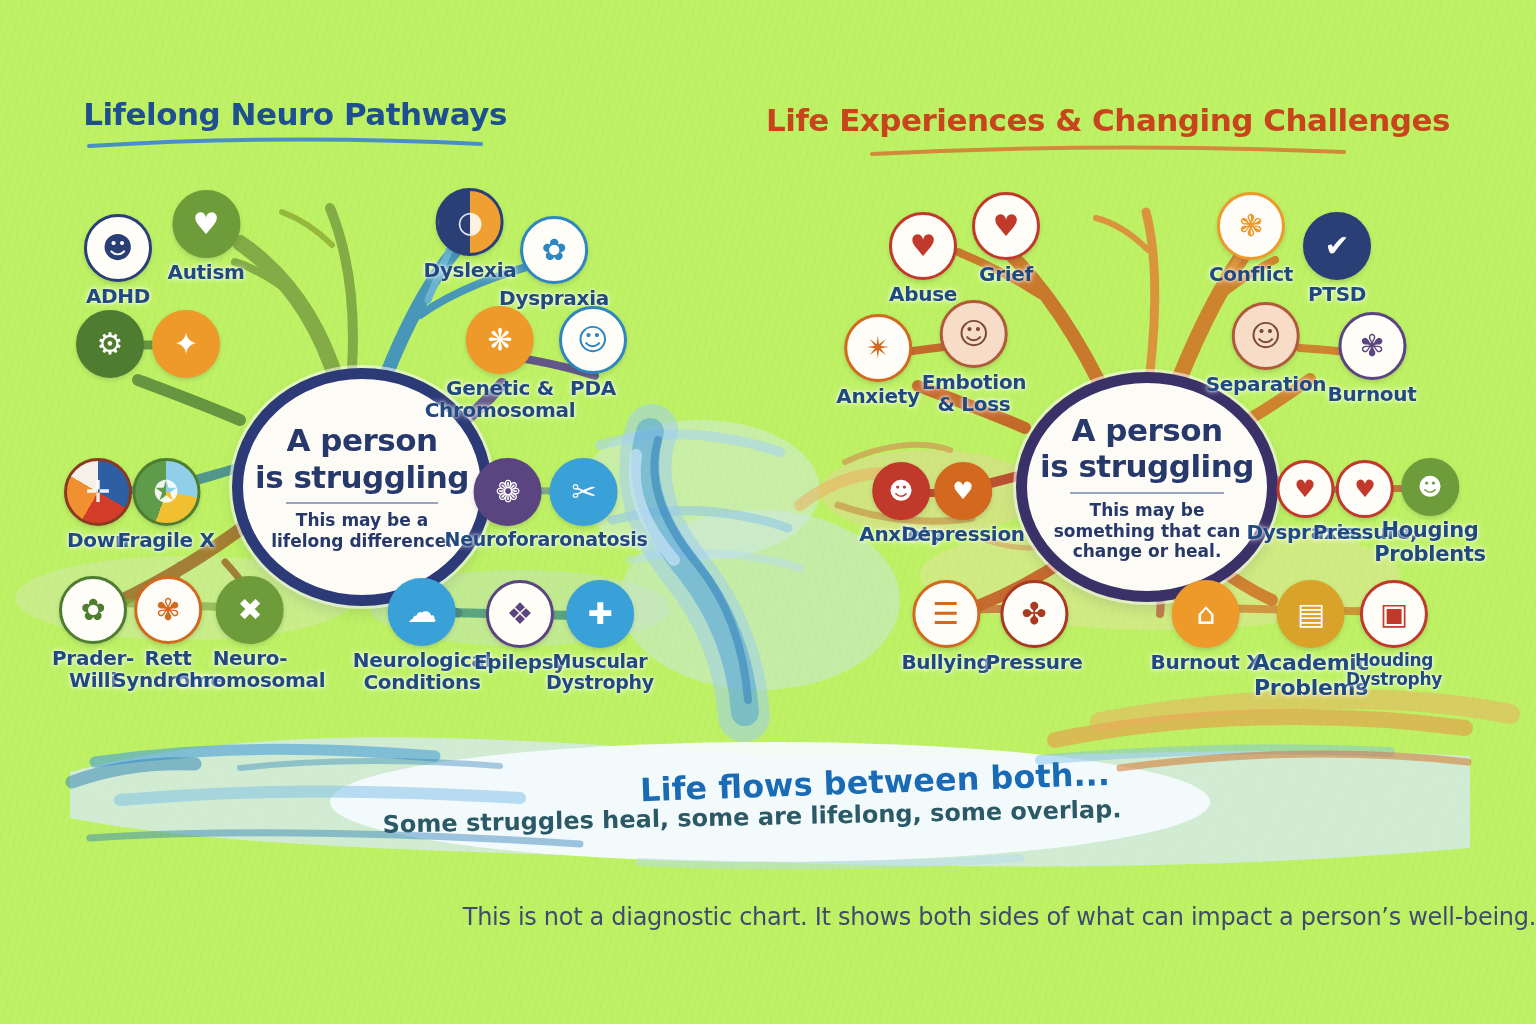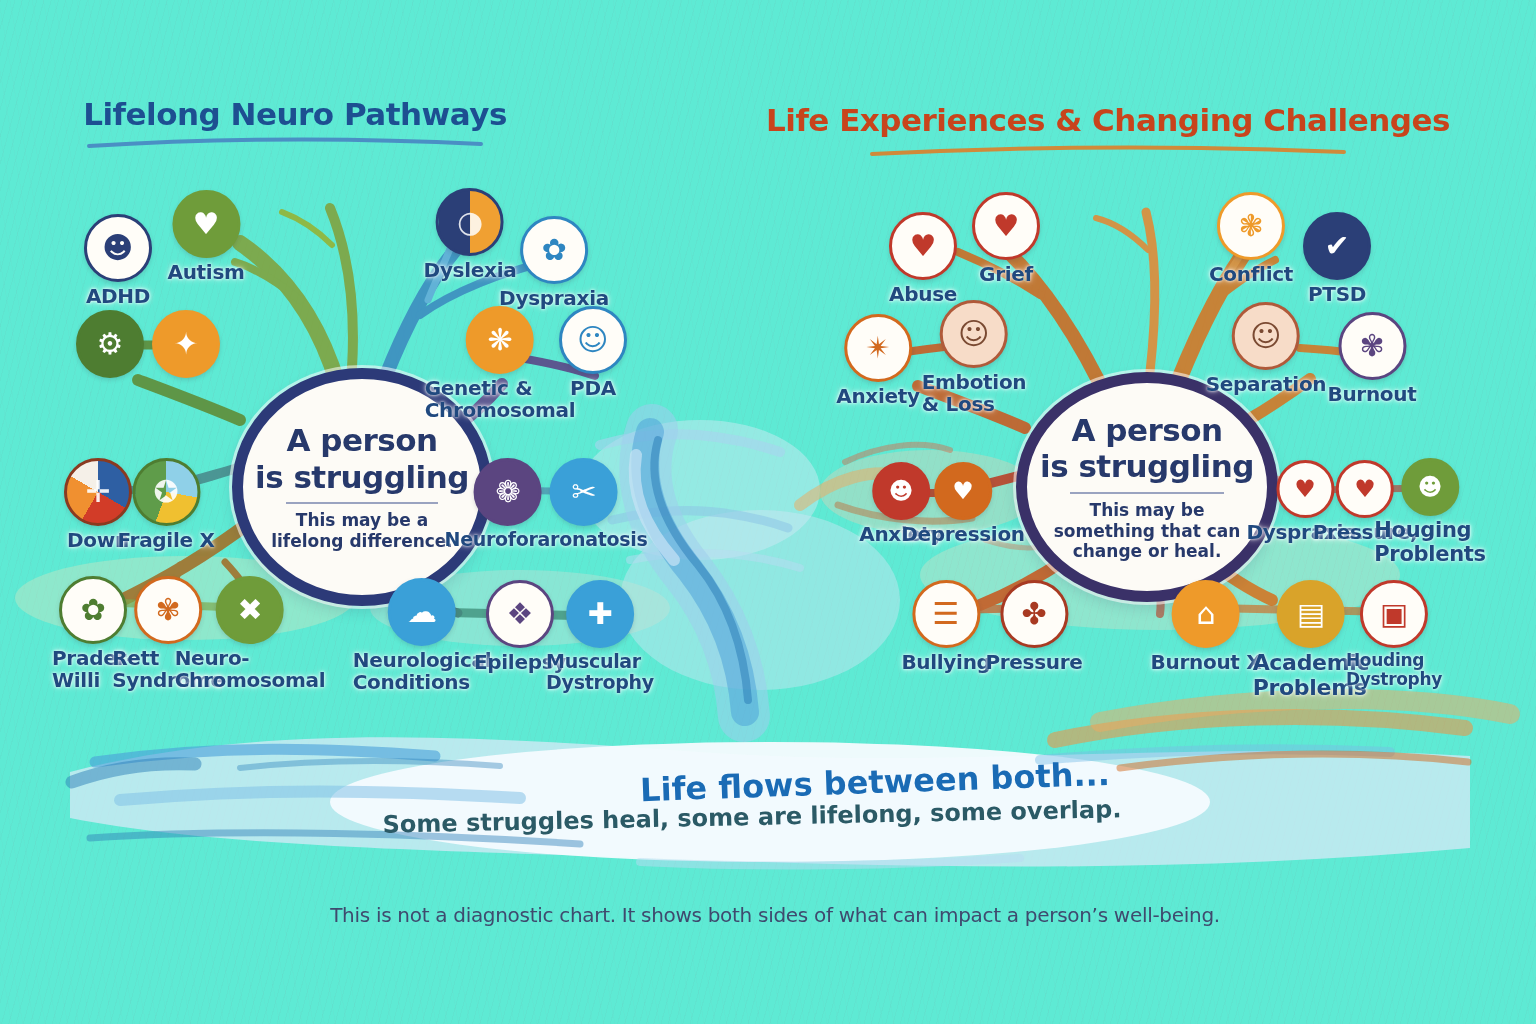--- a/index.html
+++ b/index.html
@@ -1,17 +1,17 @@
 <!DOCTYPE html>
 <html style="--left-accent: #1d4f91; --right-accent: #c8441c; --heading-navy: #27396b; --label-navy: #20497f; --river-line1-blue: #1a6bb5; --river-line2-teal: #2b5a66; --footer-gray-navy: #3f4a6e;"><head>
 <meta charset="utf-8">
 <style>
   html,body{margin:0;padding:0}
   body{width:1536px;height:1024px;overflow:hidden;background:#f7f5f0;font-family:"DejaVu Sans","Liberation Sans",sans-serif}
-  #canvas{position:relative;width:1536px;height:1024px;background:#5eead4}
+  #canvas{position:relative;width:1536px;height:1024px;background:#bef264}
   #texture{position:absolute;inset:0;z-index:0;
     background:
       repeating-linear-gradient(105deg, rgba(120,120,130,.05) 0 1px, transparent 1px 7px),
       repeating-linear-gradient(80deg, rgba(150,150,160,.04) 0 1px, transparent 1px 11px);
   }
   svg.art{position:absolute;left:0;top:0;z-index:1;pointer-events:none}
   .title{position:absolute;z-index:4;font-weight:700;letter-spacing:-.5px;transform:translateX(-50%);white-space:nowrap}
   .title-left{color:var(--left-accent,#1d4f91);font-size:31px}
   .title-right{color:var(--right-accent,#c8441c);font-size:31px}
   .swoosh{position:absolute;z-index:4}
@@ -22,32 +22,32 @@
   .bc-right{left:1016px;top:372px;width:240px;height:208px;border:11px solid #3a3168}
   .bc-h{font-size:31px;font-weight:700;color:var(--heading-navy,#27396b);line-height:1.18;letter-spacing:-.5px}
   .bc-div{width:64%;height:2px;background:#9aa3c0;margin:7px 0 6px}
   .bc-sub{font-size:17px;font-weight:700;color:var(--heading-navy,#27396b);line-height:1.22;padding:0 16px}
   .n{position:absolute;z-index:3;display:flex;flex-direction:column;align-items:center;gap:3px;transform:translateX(-50%)}
   .icons{display:flex;gap:8px}
   .ic{width:62px;height:62px;border-radius:50%;display:flex;align-items:center;justify-content:center;
       font-size:30px;line-height:1;border:3px solid var(--c,#444);box-shadow:0 2px 4px rgba(60,60,80,.18)}
   .ring{background:#fffdf8;color:var(--c)}
   .fill{background:var(--c);color:#fff}
-  .lbl{font-weight:700;color:var(--label-navy,#20497f);font-size:20px;text-align:left;white-space:pre-line;line-height:1.12;
+  .lbl{font-weight:700;color:var(--label-navy,#20497f);font-size:20px;text-align:center;white-space:pre-line;line-height:1.12;
        letter-spacing:-.3px;text-shadow:0 0 3px #fff,0 0 6px rgba(255,255,255,.8)}
   .navy{--c:#2b3f77}.green{--c:#6f9c3a}.dgreen{--c:#4e7d31}.blue{--c:#2e86c1}.lblue{--c:#3aa0d8}
   .orange{--c:#ee9a2a}.dorange{--c:#d2691e}.purple{--c:#5b4580}.red{--c:#c0392b}.dred{--c:#a83a22}.yellow{--c:#d9a32a}
   .split{background:linear-gradient(90deg,#2b3f77 50%,#f0a032 50%);border-color:#2b3f77;color:rgba(255,255,255,.85)}
   .down-multi{background:conic-gradient(#2e5fa3 0 120deg,#d23c28 0 210deg,#f09030 0 300deg,#f5f0e8 0 360deg);border-color:#8a3a20;color:rgba(255,255,255,.9)}
   .fragile-multi{background:conic-gradient(#8fd0e8 0 100deg,#f0c030 0 200deg,#5f9c4a 0 360deg);border-color:#4e7d31;color:rgba(255,255,255,.9)}
   .face{background:#f7dcc8;border-color:#b05a3a;color:#7a4a32}
   .river-text{position:absolute;z-index:4;white-space:nowrap;font-weight:700}
   .rt1{left:875px;top:763px;transform:translateX(-50%) rotate(-2deg);font-size:32px;color:var(--river-line1-blue,#1a6bb5)}
   .rt2{left:752px;top:803px;transform:translateX(-50%) rotate(-1.2deg);font-size:24px;color:var(--river-line2-teal,#2b5a66)}
-  .footer{position:absolute;z-index:4;left:14px;right:0;top:903px;text-align:center;font-size:20px;letter-spacing:-.3px;
+  .footer{position:absolute;z-index:4;left:14px;right:0;top:903px;text-align:right;font-size:24px;letter-spacing:-.3px;
           color:var(--footer-gray-navy,#3f4a6e);font-weight:500}
 </style>
 </head>
 <body>
 
 <div id="canvas">
   <div id="texture"></div>
 
   <svg class="art" width="1536" height="1024" viewBox="0 0 1536 1024">
 

